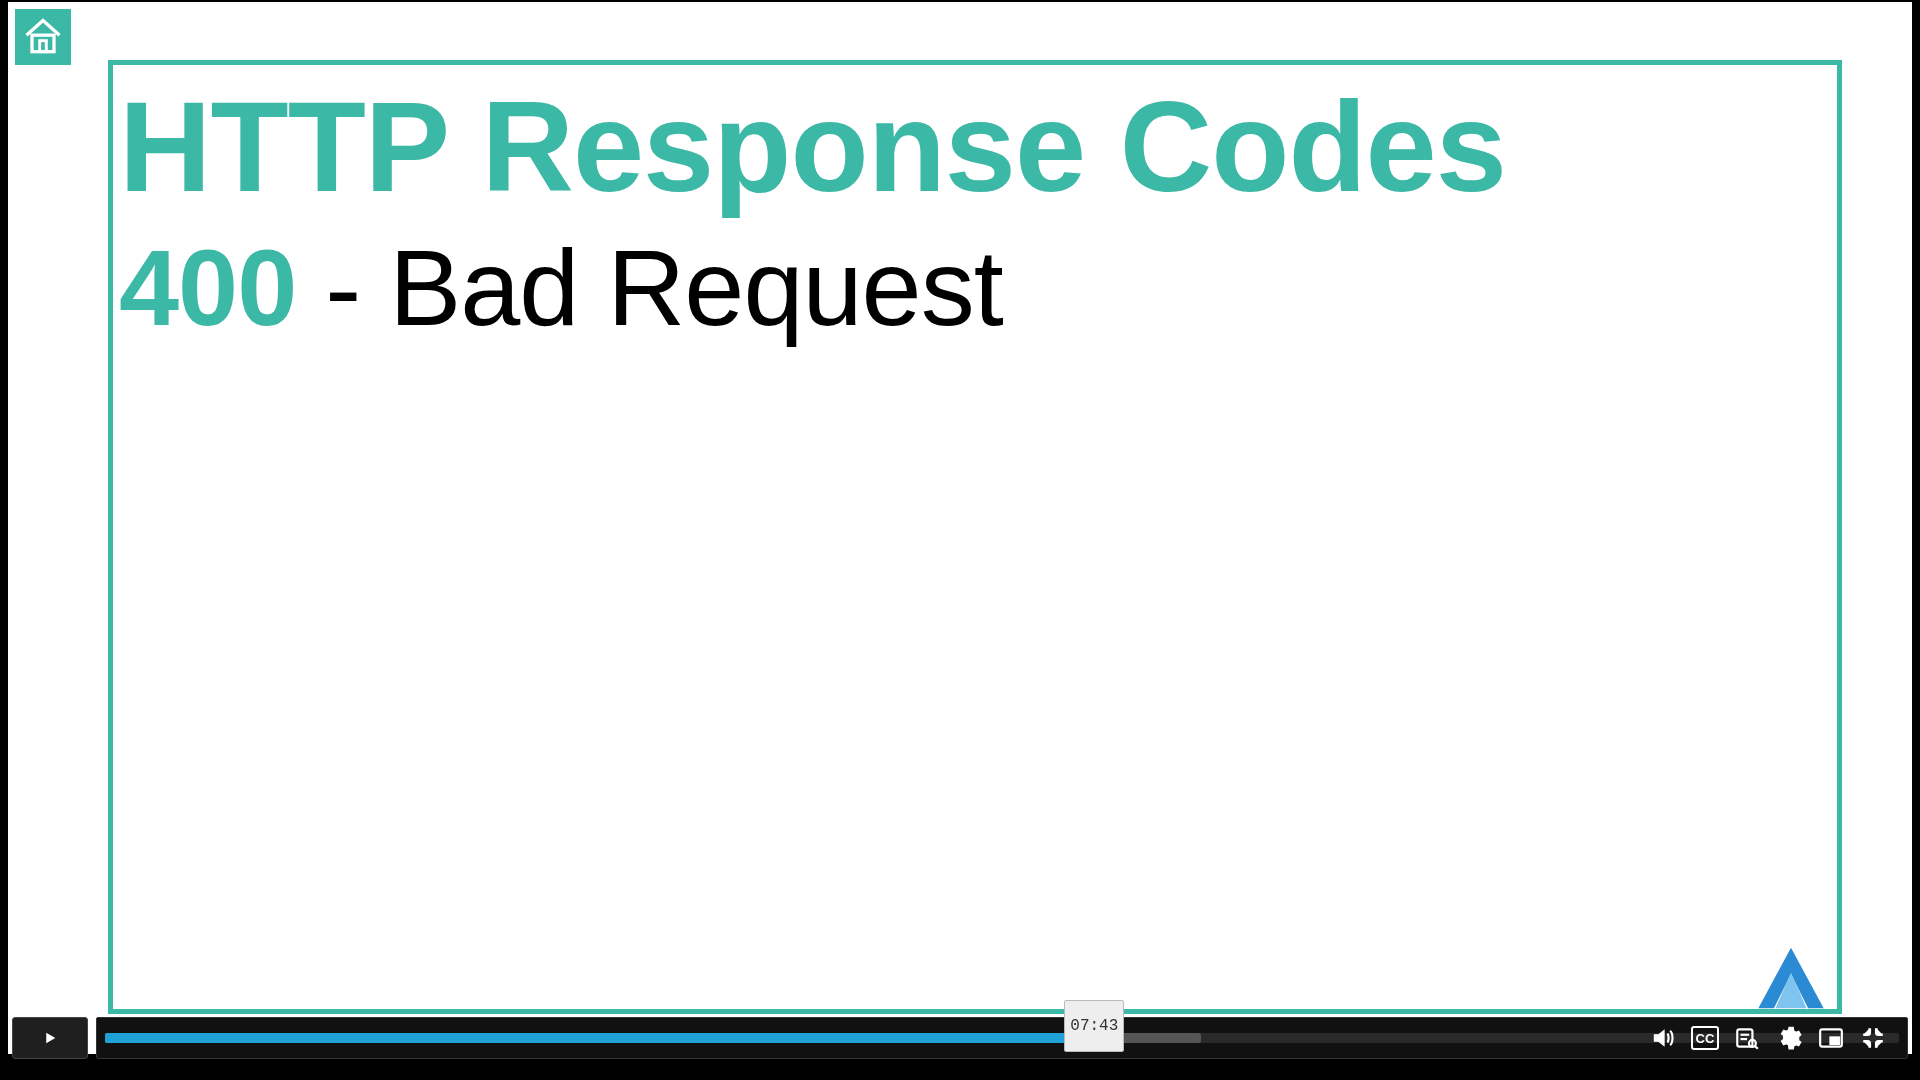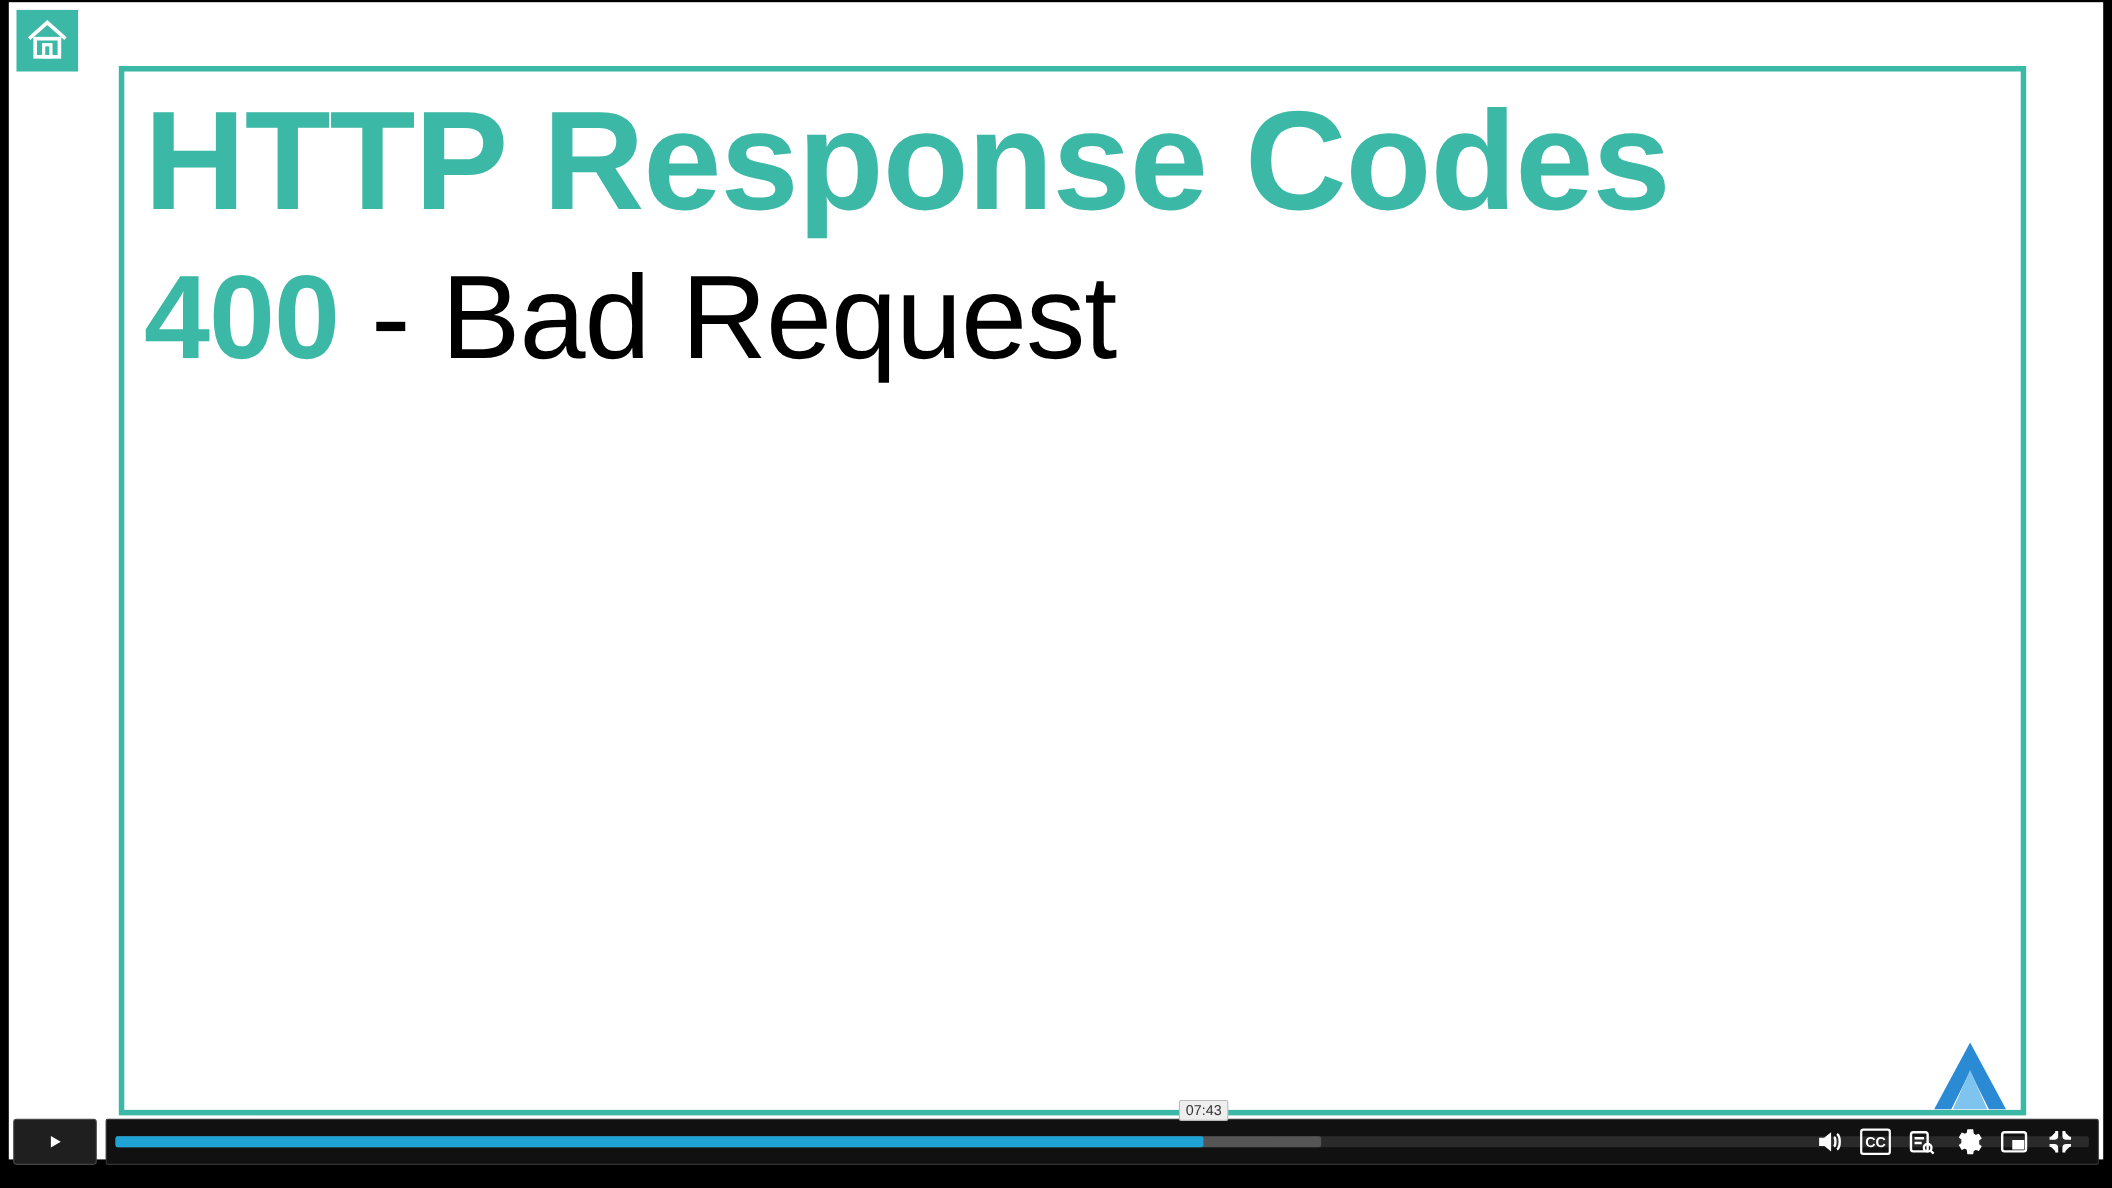--- a/index.html
+++ b/index.html
@@ -45,21 +45,21 @@
   .home-btn svg { width: 44px; height: 44px; }
 
   
   .slide-box {
     position: absolute;
     left: 100px;
     top: 58px;
     right: 70px;
     bottom: 40px;
     border: 5px solid #3cb8a6;
-    padding: 18px 18px 18px 18px;
+    padding: 18px 18px 18px 6px;
     box-sizing: border-box;
   }
 
   .slide-title {
     color: #3cb8a6;
     font-weight: 800;
     font-size: 128px;
     line-height: 1.0;
     letter-spacing: -1px;
     margin: 0 0 18px 0;
@@ -149,23 +149,23 @@
     border-radius: 2px;
   }
   .time-tooltip {
     position: absolute;
     top: -18px;
     transform: translateX(-50%);
     background: #eee;
     color: #333;
     border: 1px solid #bbb;
     border-radius: 2px;
-    padding: 1px 5px;
-    font-size: 13px;
-    font-family: Liberation Sans, sans-serif;
+    padding: 16px 5px;
+    font-size: 16px;
+    font-family: Liberation Mono, monospace;
     white-space: nowrap;
   }
 
   .right-icons {
     position: absolute;
     right: 14px;
     top: 0;
     height: 40px;
     display: flex;
     align-items: center;

